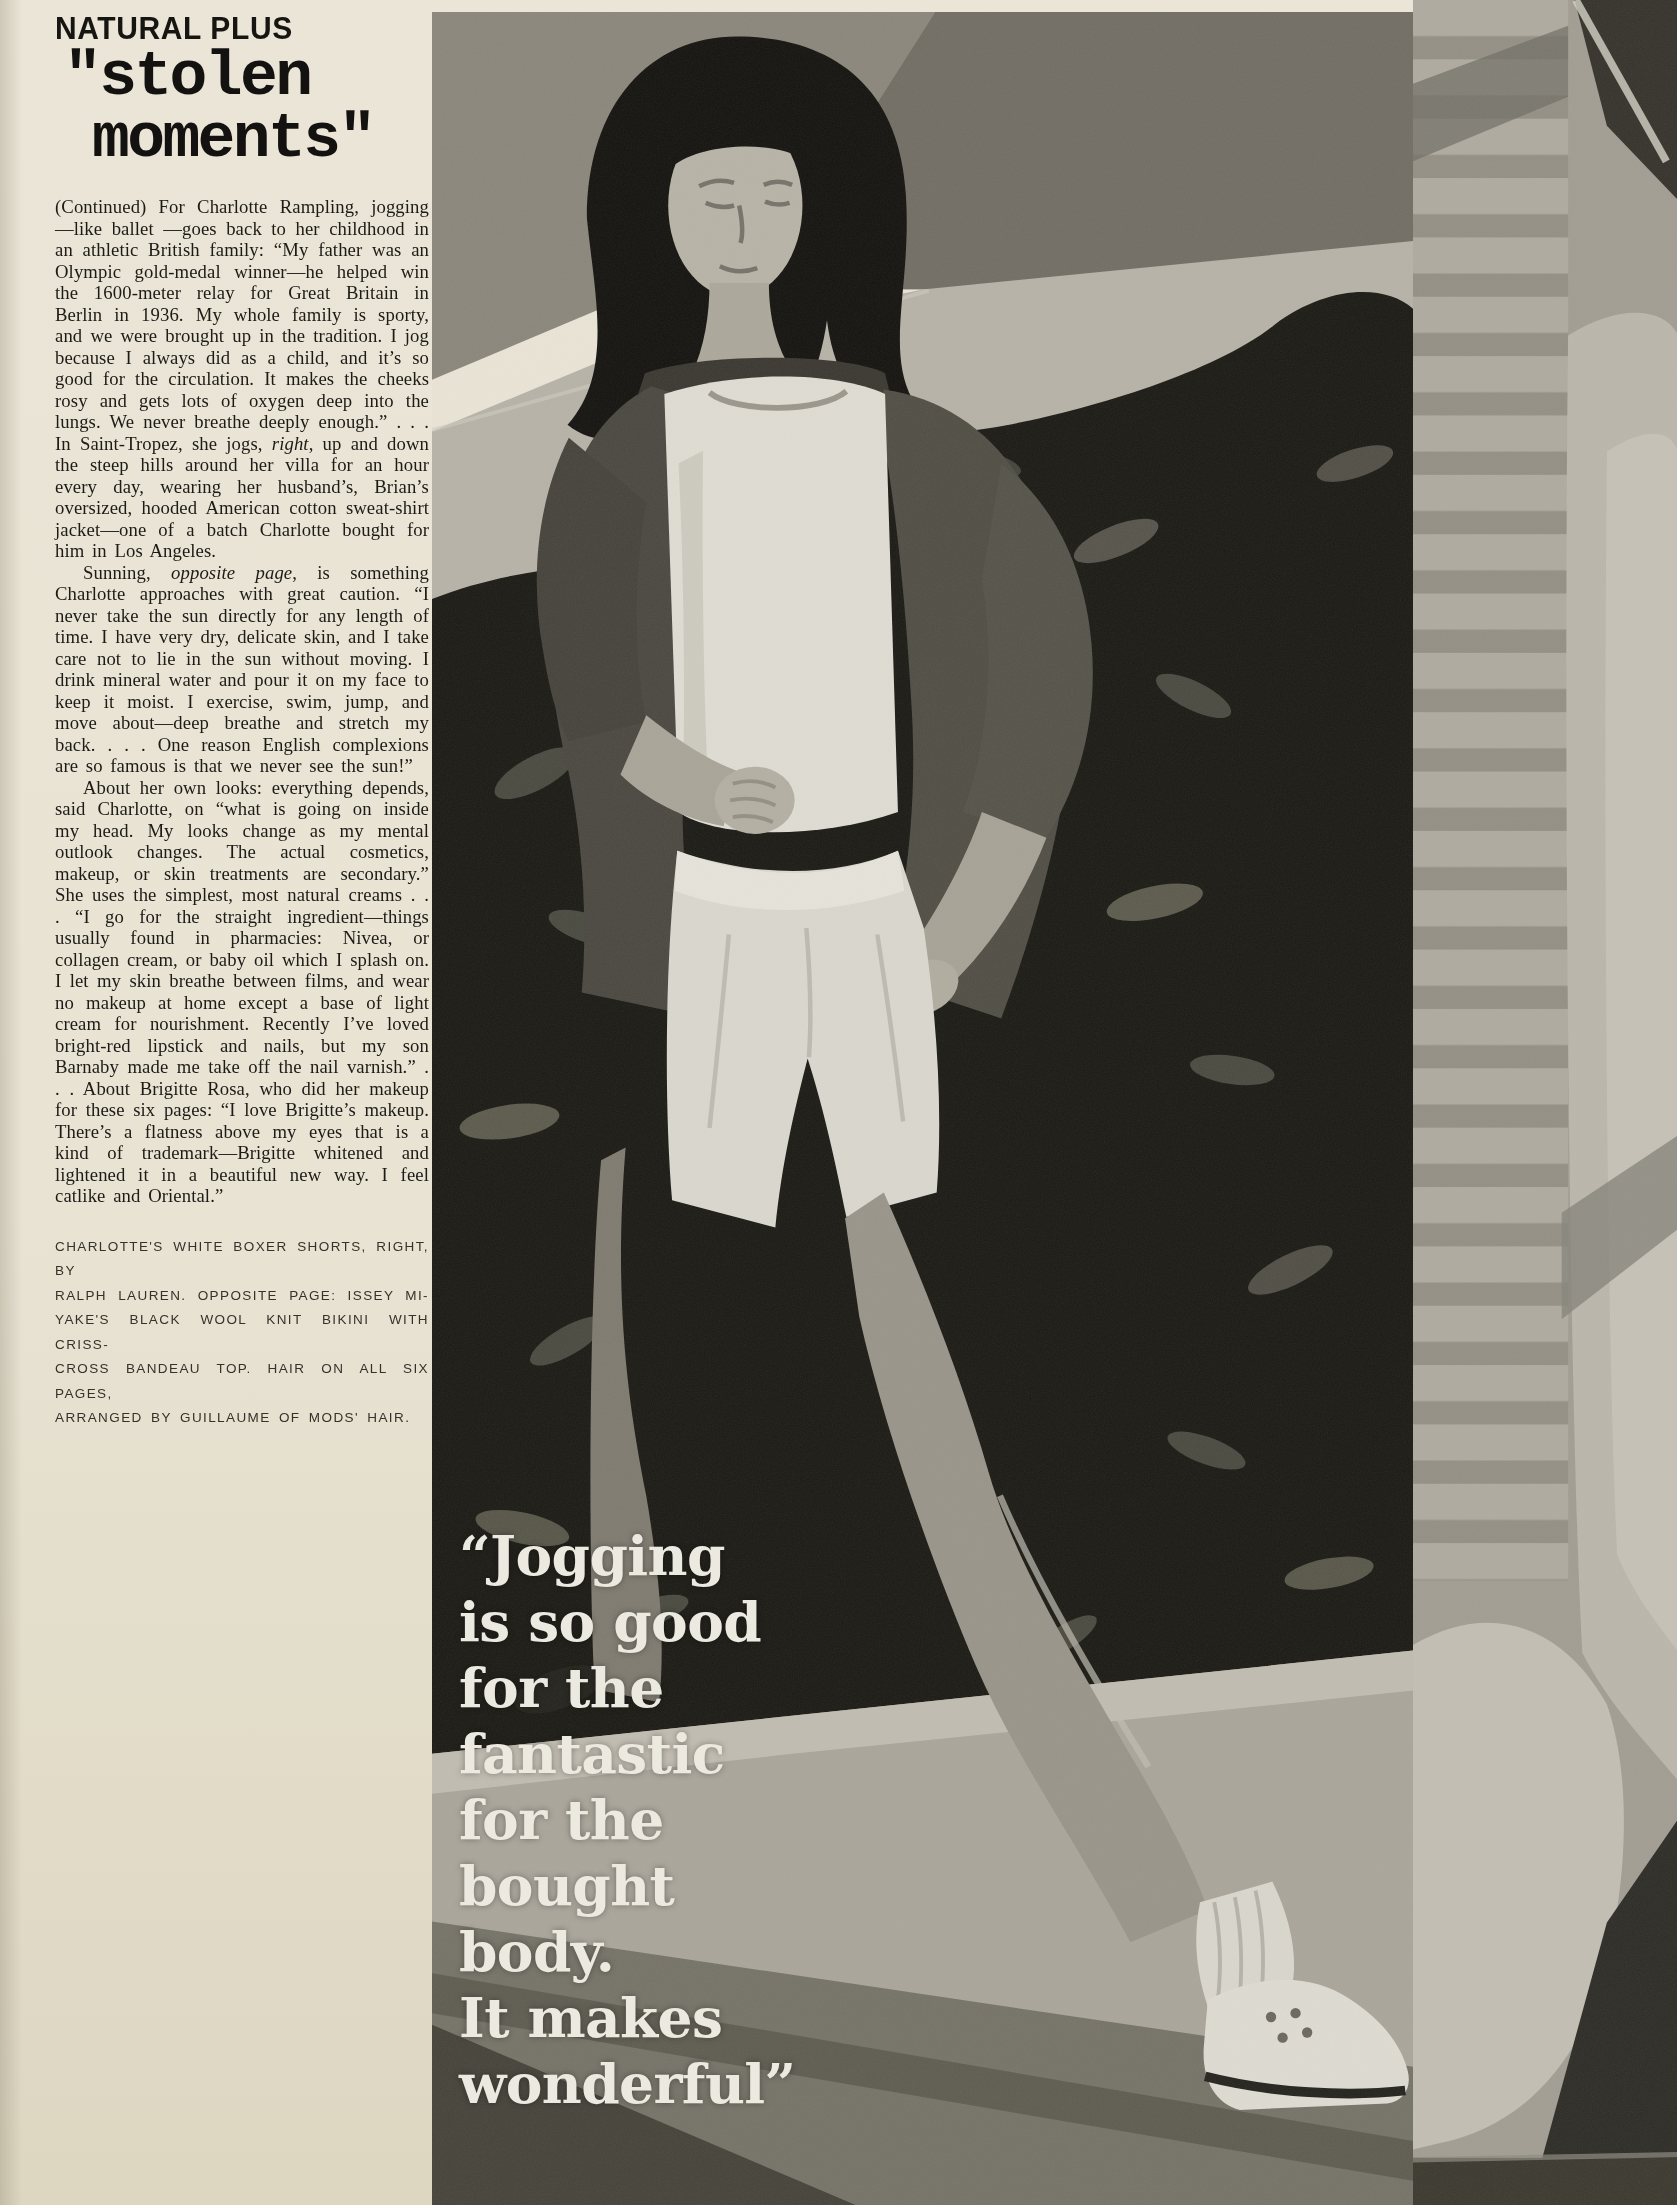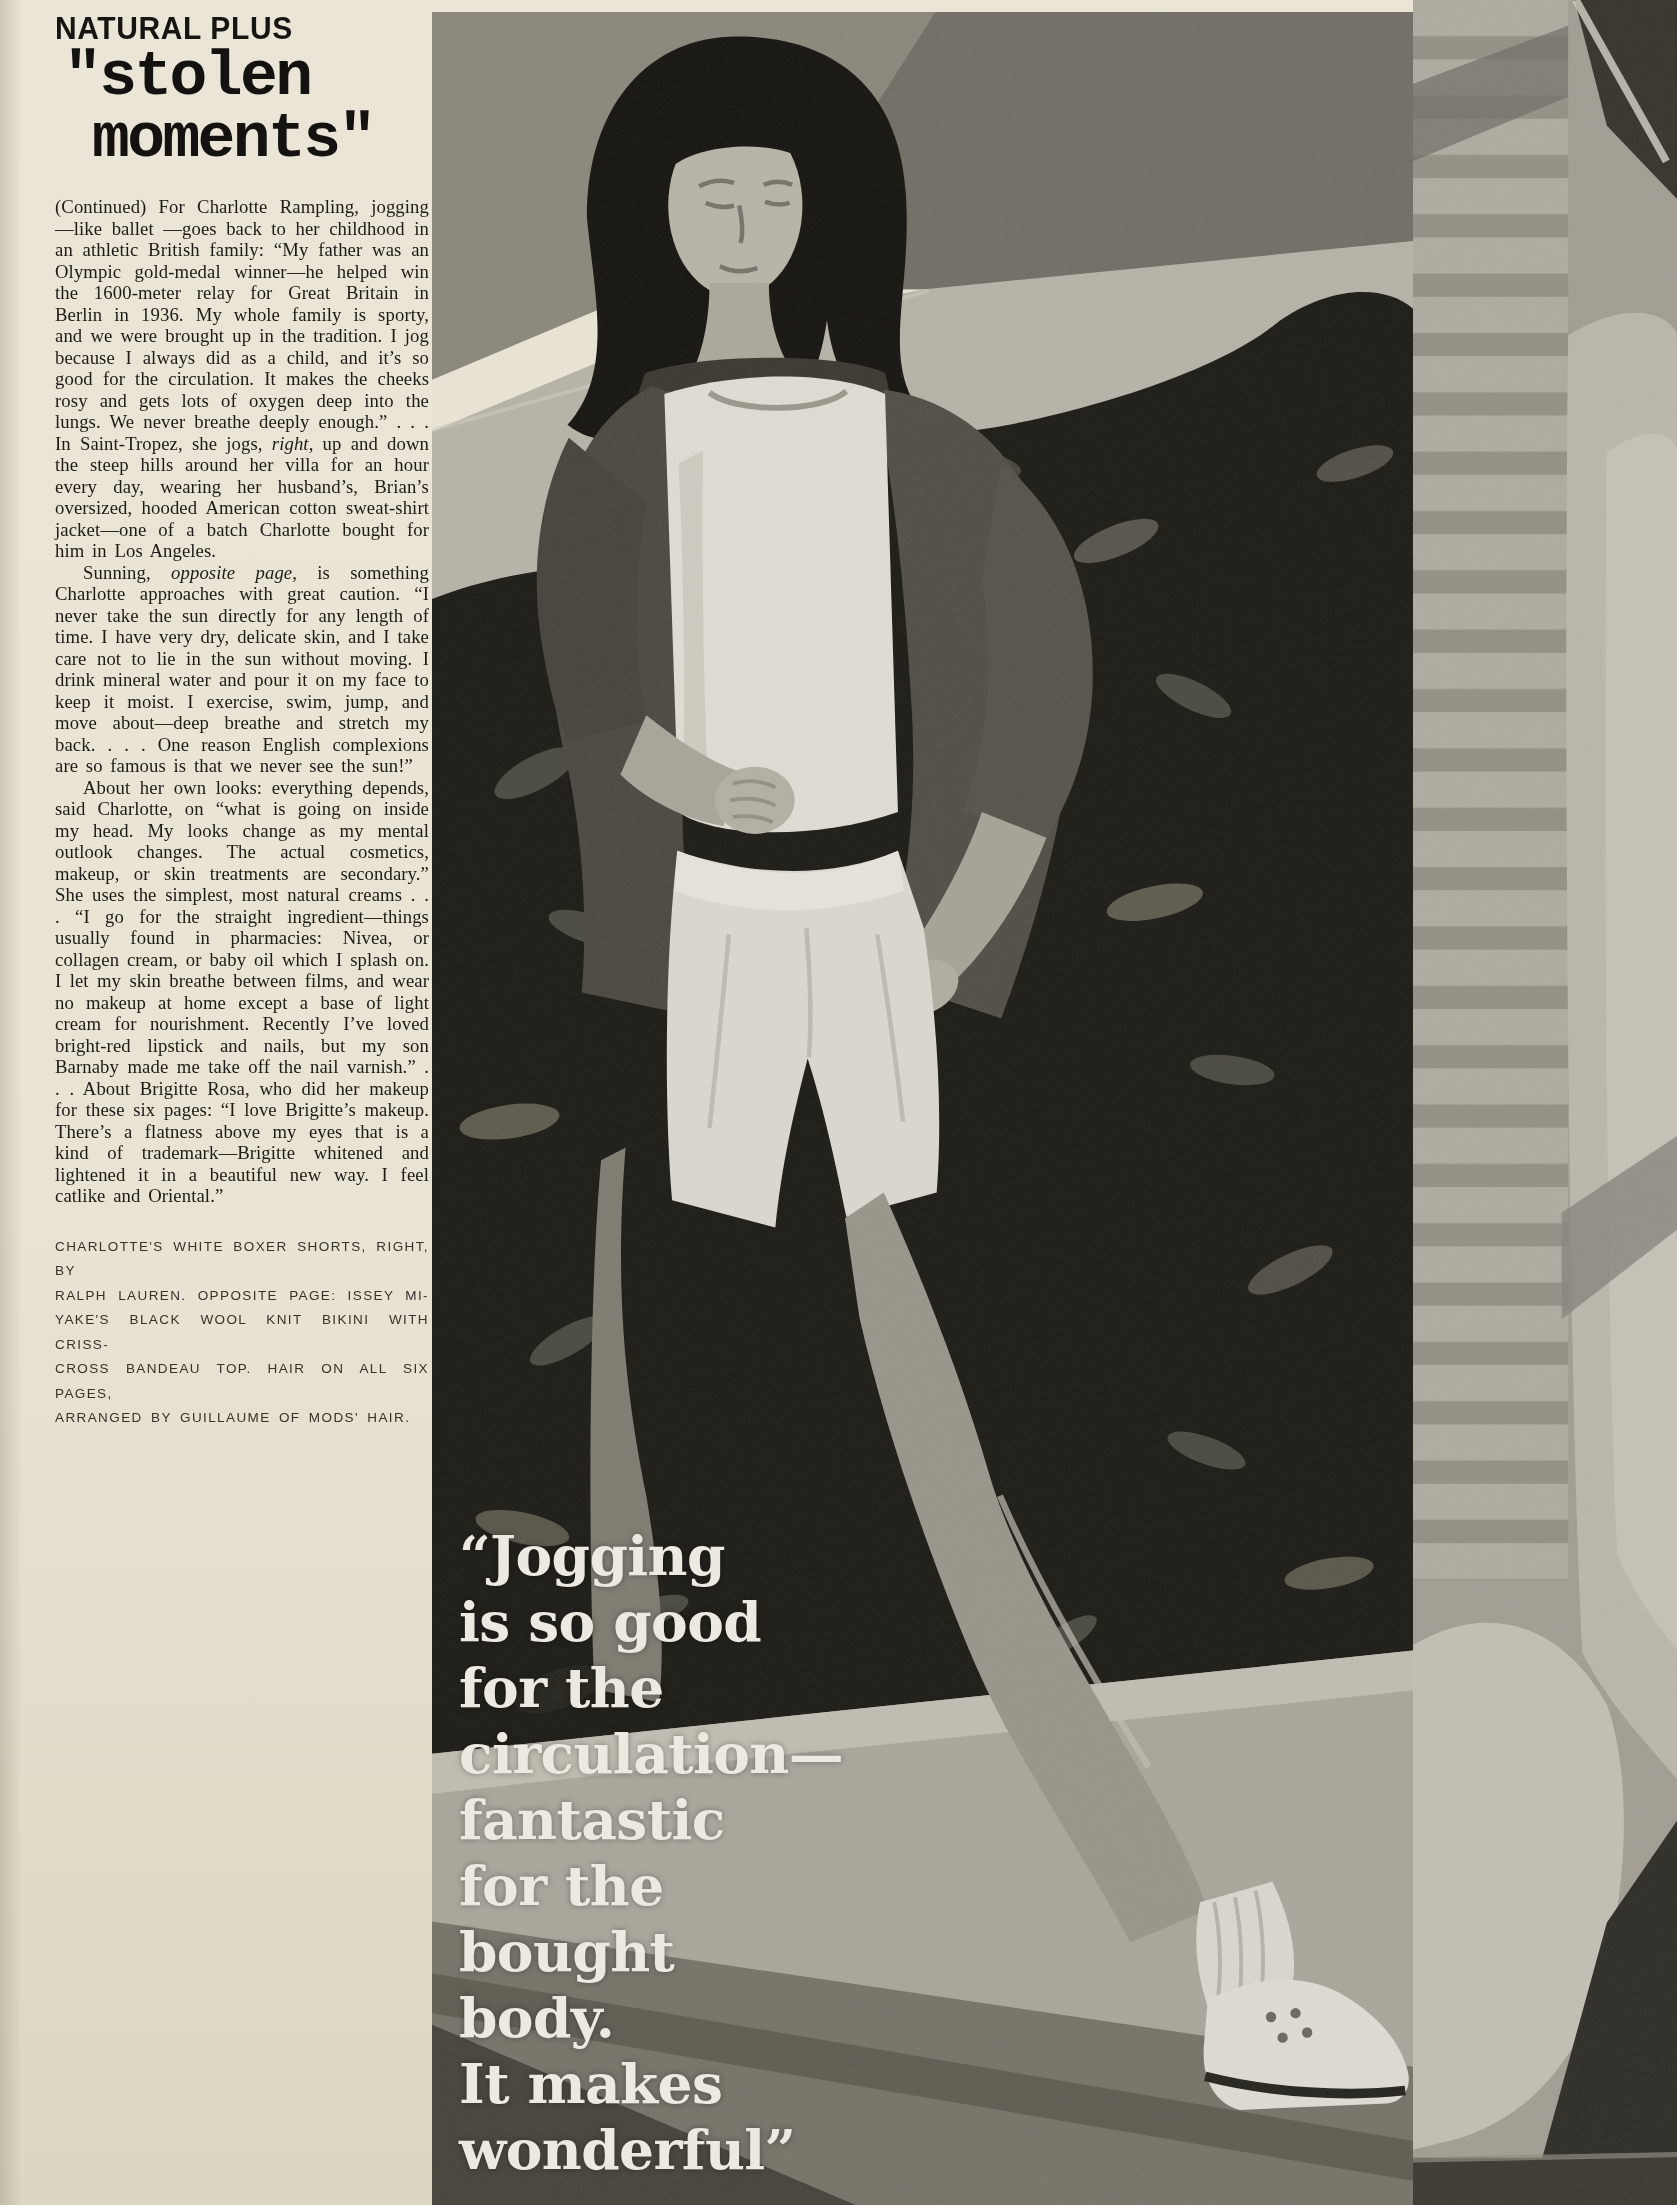--- a/index.html
+++ b/index.html
@@ -185,21 +185,20 @@
         </g>
       </g>
 
       <rect x="0" y="0" width="1520" height="3418" filter="url(#grain)" opacity="0.2"></rect>
     </svg>
 
     <div class="quote" id="quote">
         <div class="quote-line">“Jogging</div>
         <div class="quote-line">is so good</div>
         <div class="quote-line">for the</div>
-        <div class="quote-line">circulation—</div>
         <div class="quote-line">fantastic</div>
         <div class="quote-line">for the</div>
         <div class="quote-line">bought body.</div>
         <div class="quote-line">It makes</div>
         <div class="quote-line">wonderful”</div>
       </div>
   </figure>
 
   <figure class="photo-strip">
     <svg viewBox="0 0 410 3418" preserveAspectRatio="none">

